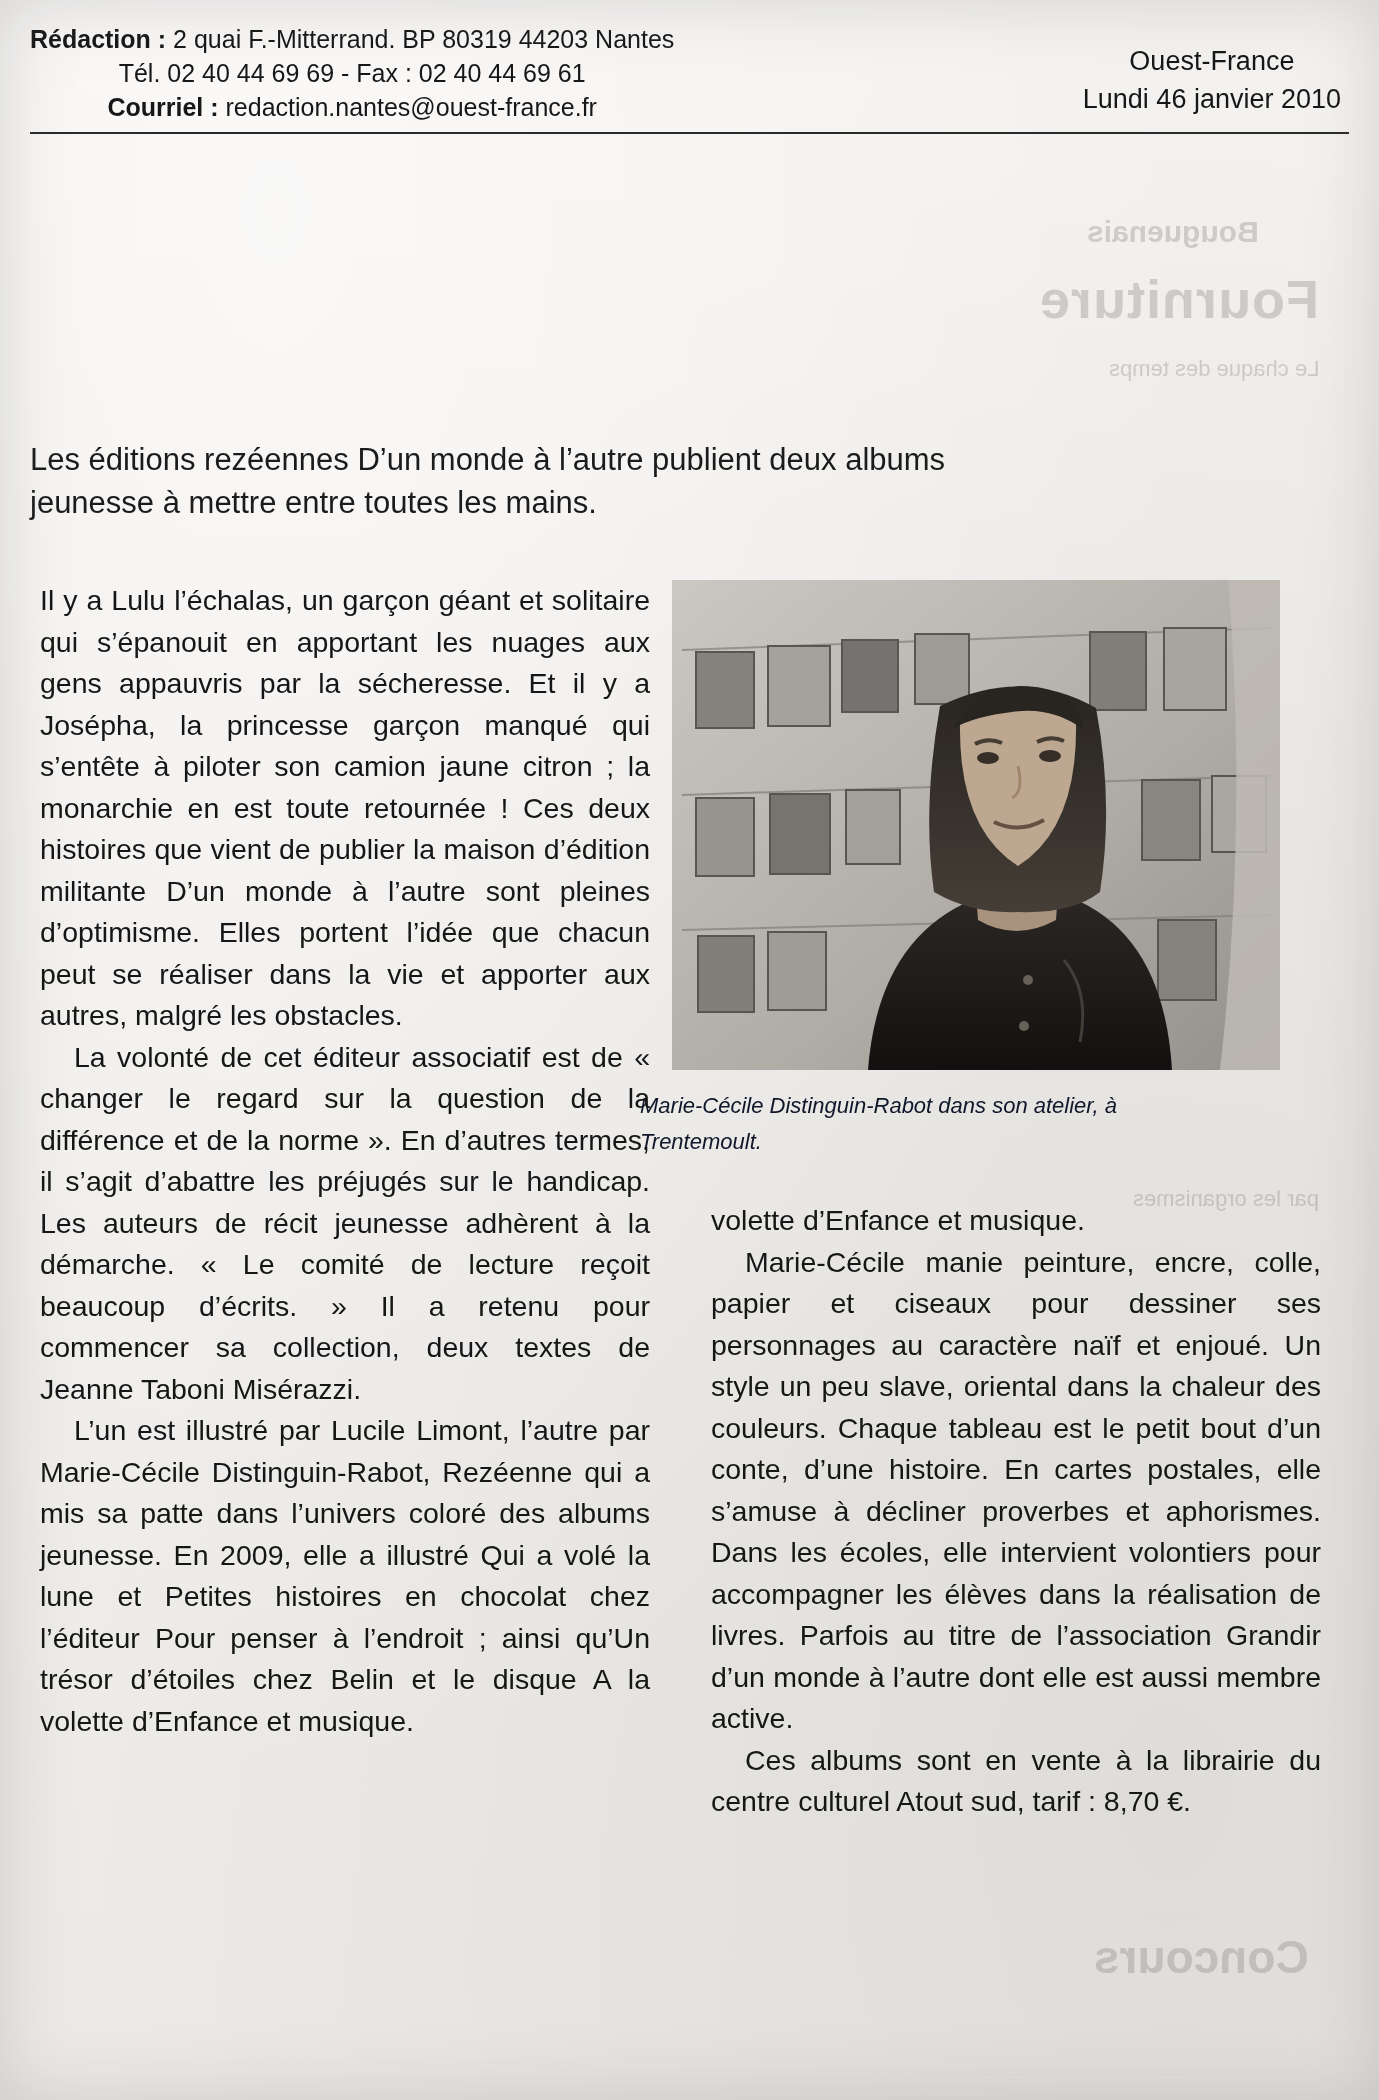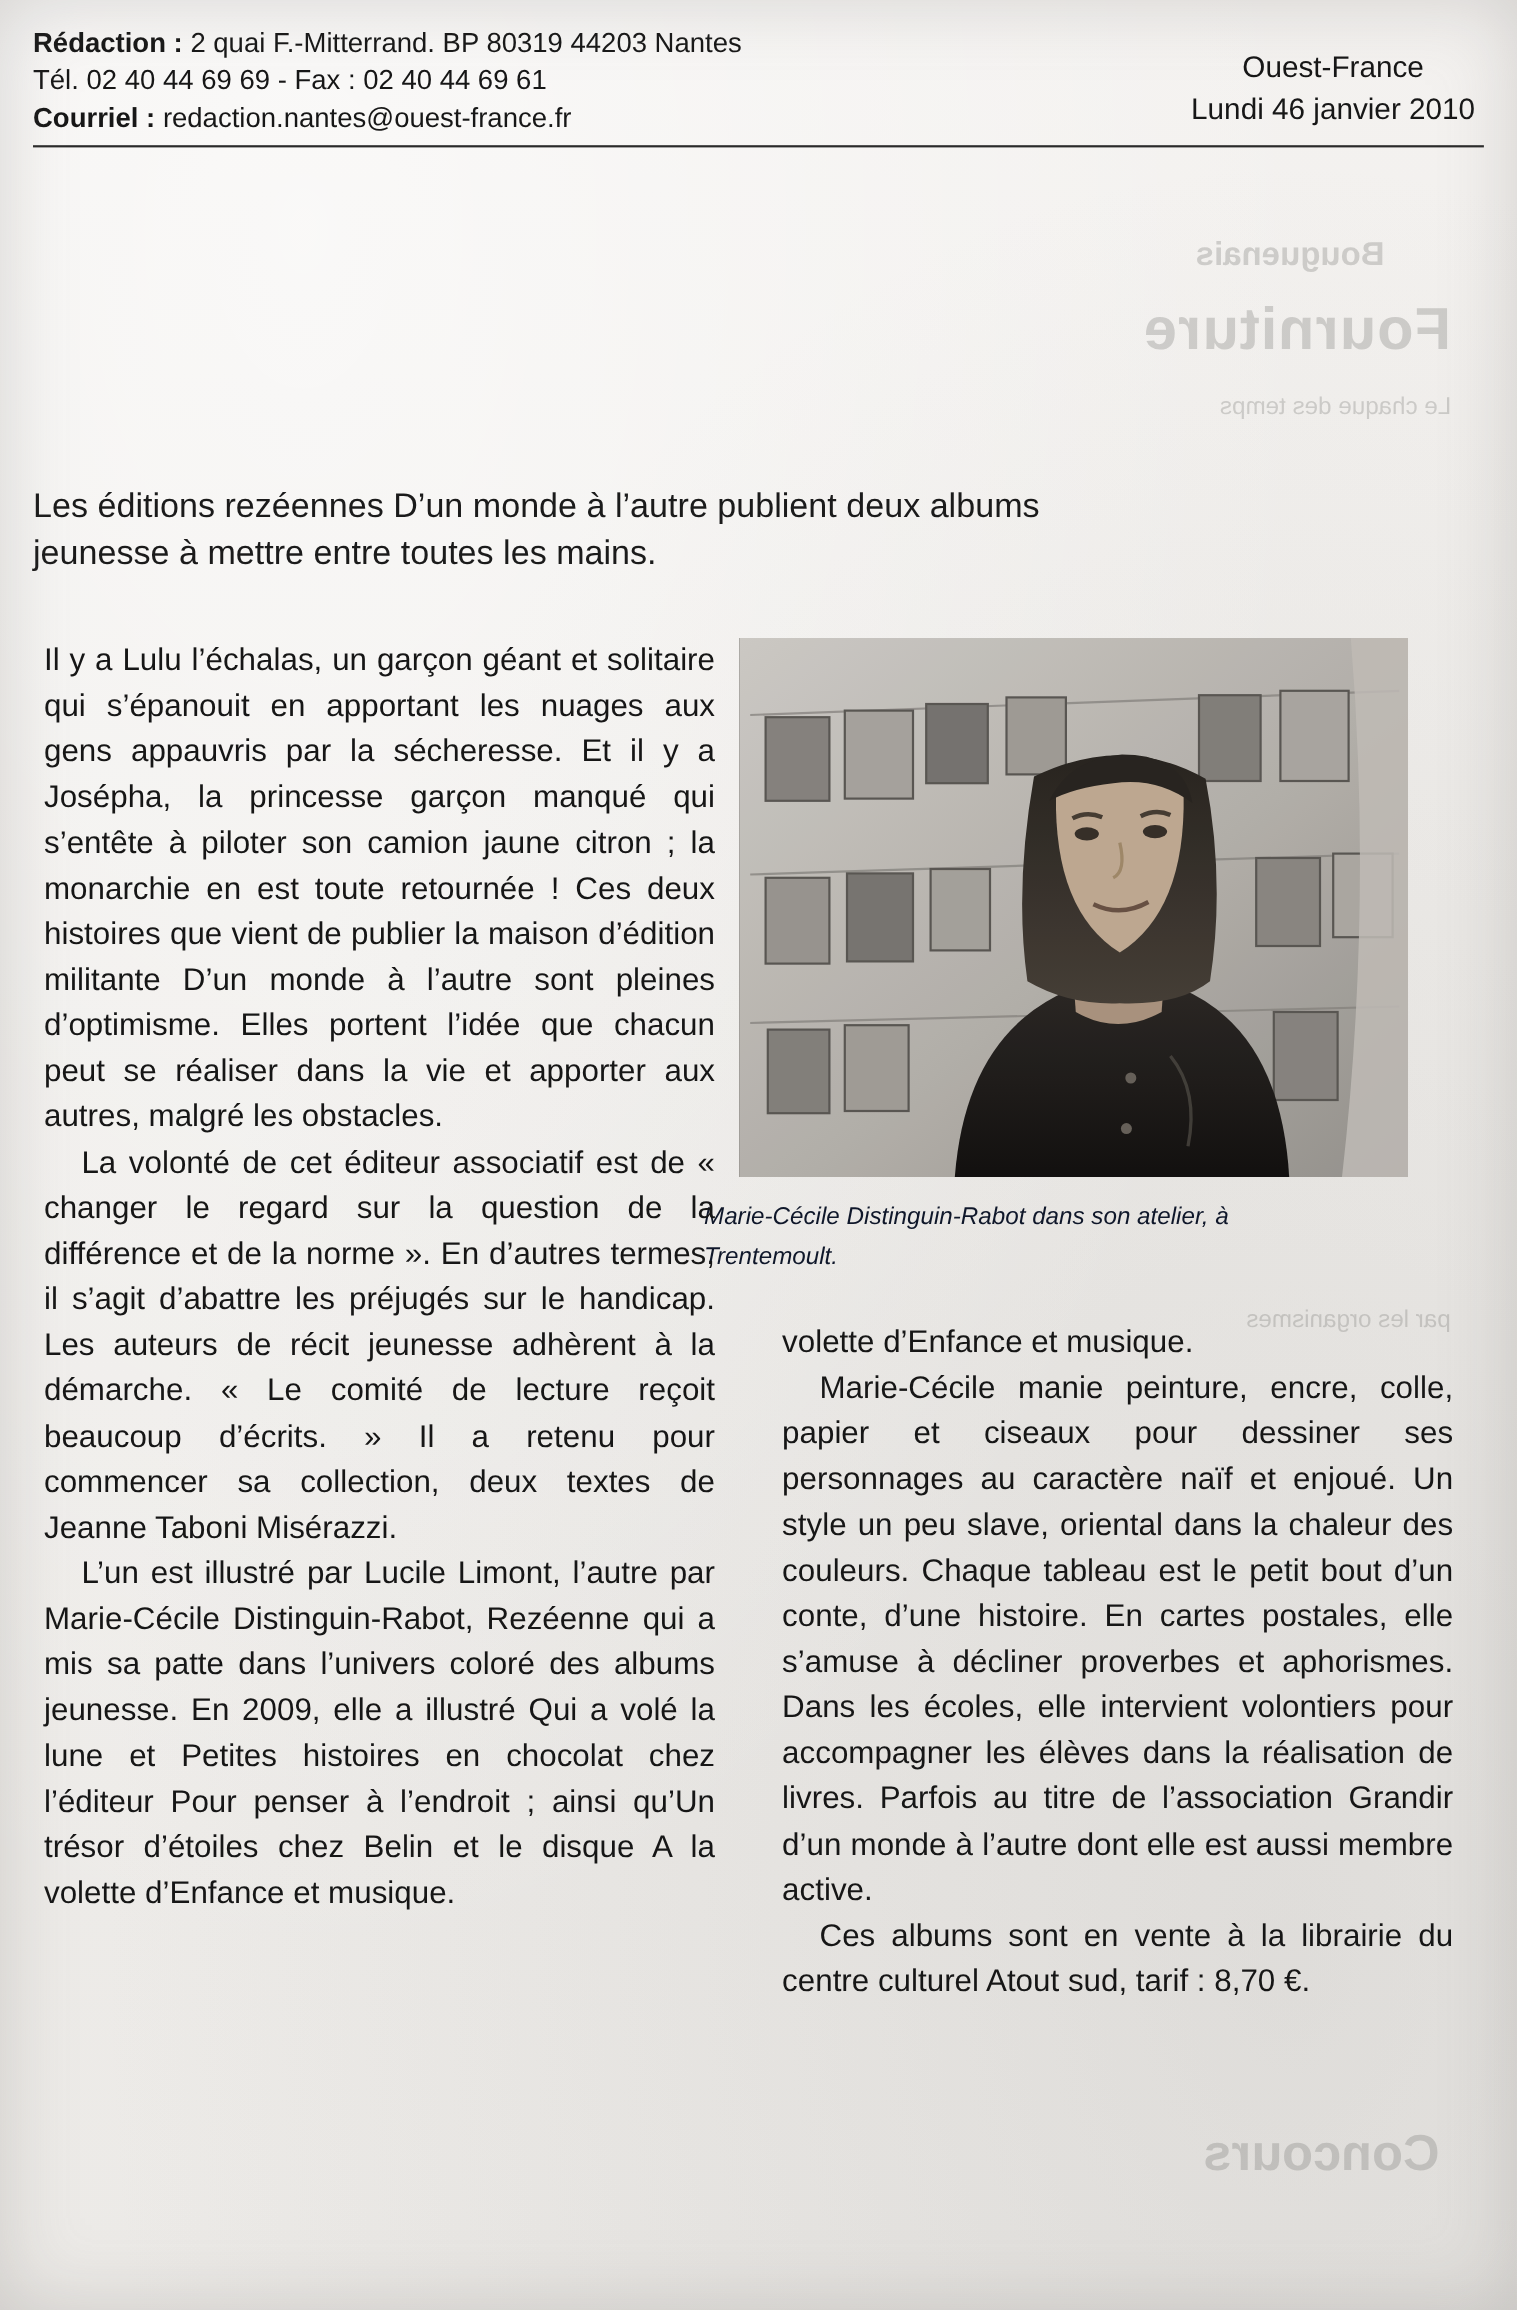--- a/index.html
+++ b/index.html
@@ -39,21 +39,21 @@
     box-sizing: border-box;
   }
   .masthead-left {
     position: absolute;
     left: 0;
     top: 22px;
     font-size: 25px;
     line-height: 34px;
     color: #171717;
   }
-  .masthead-left .ml-line { white-space: nowrap; }
+  .masthead-left .ml-line { white-space: nowrap; text-align: center; }
   .masthead-left b { font-weight: bold; }
   .masthead-right {
     position: absolute;
     right: 8px;
     top: 42px;
     text-align: center;
     font-size: 27px;
     line-height: 38px;
     color: #171717;
   }

